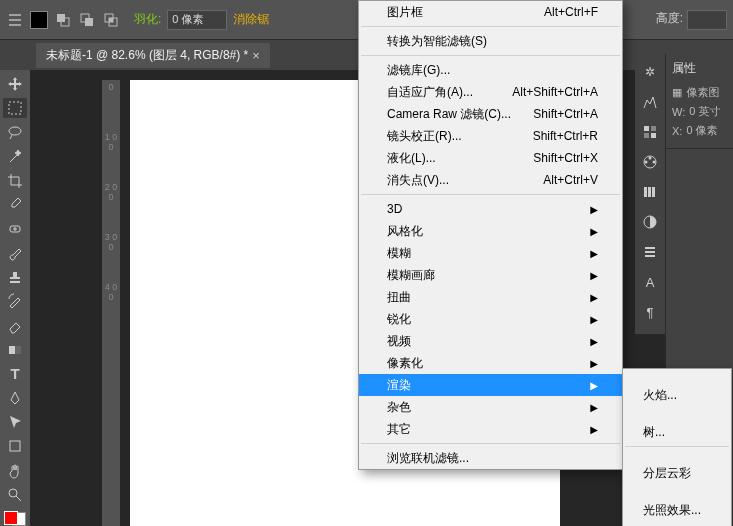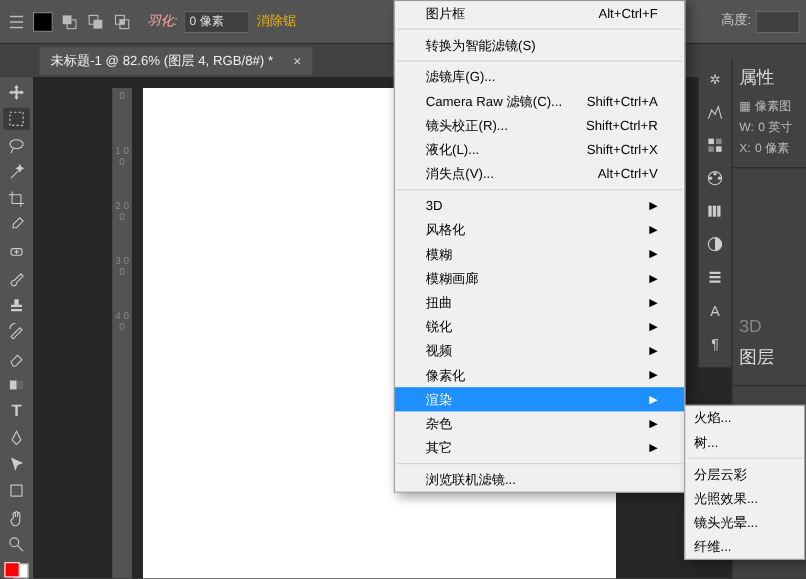--- a/index.html
+++ b/index.html
@@ -2,27 +2,27 @@
 <html><head>
 <meta charset="utf-8">
 <style>
 * { margin: 0; padding: 0; box-sizing: border-box; font-family: "Microsoft YaHei", sans-serif; }
 body { background: #535353; width: 733px; height: 526px; overflow: hidden; position: relative; color: #ccc; font-size: 12px; }
 
 
 .options-bar { height: 40px; background: #535353; border-bottom: 1px solid #2a2a2a; display: flex; align-items: center; padding: 0 6px; gap: 6px; }
 .opt-swatch { width: 18px; height: 18px; background: #000; border: 1px solid #888; }
 .opt-icon { width: 18px; height: 18px; display: flex; align-items: center; justify-content: center; color: #bbb; }
-.opt-label { color: #fca5a5; margin-left: 8px; font-style: italic; }
+.opt-label { color: #84cc16; margin-left: 8px; }
 .opt-input { background: #3f3f3f; border: 1px solid #666; color: #ddd; width: 60px; height: 20px; padding: 0 4px; font-size: 11px; }
 .opt-right { margin-left: auto; display: flex; gap: 4px; }
 
 
 .doc-tab-bar { height: 30px; background: #424242; display: flex; align-items: center; padding-left: 36px; }
-.doc-tab { background: #535353; padding: 4px 10px; color: #eee; font-size: 12px; display: flex; align-items: center; gap: 18px; }
+.doc-tab { background: #535353; padding: 4px 10px; color: #eee; font-size: 12px; display: flex; align-items: center; gap: 4px; }
 .doc-tab .close { color: #ccc; font-size: 13px; }
 
 
 .work { position: absolute; top: 70px; left: 30px; right: 0; bottom: 0; background: #262626; }
 .canvas { position: absolute; left: 100px; top: 10px; width: 430px; height: 446px; background: #fff; }
 .ruler-v { position: absolute; left: 72px; top: 10px; width: 18px; bottom: 0; background: #535353; color: #888; font-size: 9px; }
 .ruler-v div { height: 50px; padding-top: 2px; text-align: center; }
 
 
 .toolbar { position: absolute; left: 0; top: 70px; width: 30px; bottom: 0; background: #535353; display: flex; flex-direction: column; align-items: center; padding-top: 4px; gap: 4px; }
@@ -32,33 +32,33 @@
 .color-sw .fg { position: absolute; width: 14px; height: 14px; background: red; border: 1px solid #fff; left: 0; top: 0; }
 .color-sw .bg { position: absolute; width: 14px; height: 14px; background: #fff; border: 1px solid #888; right: 0; bottom: 0; }
 
 
 .rcol { position: absolute; right: 68px; top: 54px; width: 30px; background: #424242; display: flex; flex-direction: column; align-items: center; padding-top: 8px; gap: 10px; }
 .rcol .ric { width: 20px; height: 20px; color: #ccc; display: flex; align-items: center; justify-content: center; }
 
 
 .rpanels { position: absolute; right: 0; top: 54px; width: 68px; bottom: 0; background: #424242; border-left: 1px solid #2a2a2a; }
 .rp-sec { border-bottom: 1px solid #2a2a2a; padding: 6px; }
-.rp-tab { color: #ddd; font-size: 16px; margin-bottom: 8px; }
+.rp-tab { color: #ddd; font-size: 12px; margin-bottom: 8px; }
 .rp-row { display: flex; align-items: center; gap: 4px; color: #bbb; font-size: 11px; margin: 4px 0; }
 
 
 .menu { position: absolute; left: 358px; top: 0; width: 265px; background: #f0f0f0; border: 1px solid #999; box-shadow: 4px 4px 10px rgba(0,0,0,.4); color: #000; font-size: 12px; z-index: 10; }
 .menu-item { display: flex; justify-content: space-between; align-items: center; padding: 4px 24px 4px 28px; height: 22px; position: relative; }
 .menu-item.hl { background: #1e90ff; color: #fff; justify-content: space-between; }
 .menu-sep { height: 1px; background: #d0d0d0; margin: 3px 2px; }
 .menu-item .arrow { font-size: 10px; }
 
 
 .submenu { position: absolute; left: 622px; top: 368px; width: 110px; background: #f0f0f0; border: 1px solid #999; box-shadow: 4px 4px 10px rgba(0,0,0,.4); color: #000; font-size: 12px; z-index: 11; }
-.submenu .menu-item { padding: 4px 12px 4px 8px; }
+.submenu .menu-item { padding: 4px 12px 4px 20px; margin-top: 15px; }
 
 svg { width: 16px; height: 16px; }
 </style>
 </head>
 <body>
 
 <div class="options-bar">
   <div class="opt-icon">
       <svg viewBox="0 0 16 16">
         <path d="M2 3h12M2 8h12M2 13h12" stroke="#bbb" stroke-width="1.5"></path>
@@ -268,38 +268,38 @@
       </div>
     <div class="rp-row">
         <span>W:</span>
         <span>0 英寸</span>
       </div>
     <div class="rp-row">
         <span>X:</span>
         <span>0 像素</span>
       </div>
   </div>
-  <div class="rp-sec" style="margin-top:130px">
-    <span class="rp-tab" style="display:inline-block;margin-right:8px;color:#888">3D</span>
-    <span class="rp-tab" style="display:inline-block">图层</span>
-  </div>
 </div>
 
 <div class="menu" id="menu">
     <div class="menu-item">
       <span>图片框</span>
       <span>Alt+Ctrl+F</span>
     </div>
     <div class="menu-sep"></div>
     <div class="menu-item">
       <span>转换为智能滤镜(S)</span>
     </div>
     <div class="menu-sep"></div>
     <div class="menu-item">
       <span>滤镜库(G)...</span>
+    </div>
+    <div class="menu-item">
+      <span>自适应广角(A)...</span>
+      <span>Alt+Shift+Ctrl+A</span>
     </div>
     <div class="menu-item">
       <span>Camera Raw 滤镜(C)...</span>
       <span>Shift+Ctrl+A</span>
     </div>
     <div class="menu-item">
       <span>镜头校正(R)...</span>
       <span>Shift+Ctrl+R</span>
     </div>
     <div class="menu-item">

